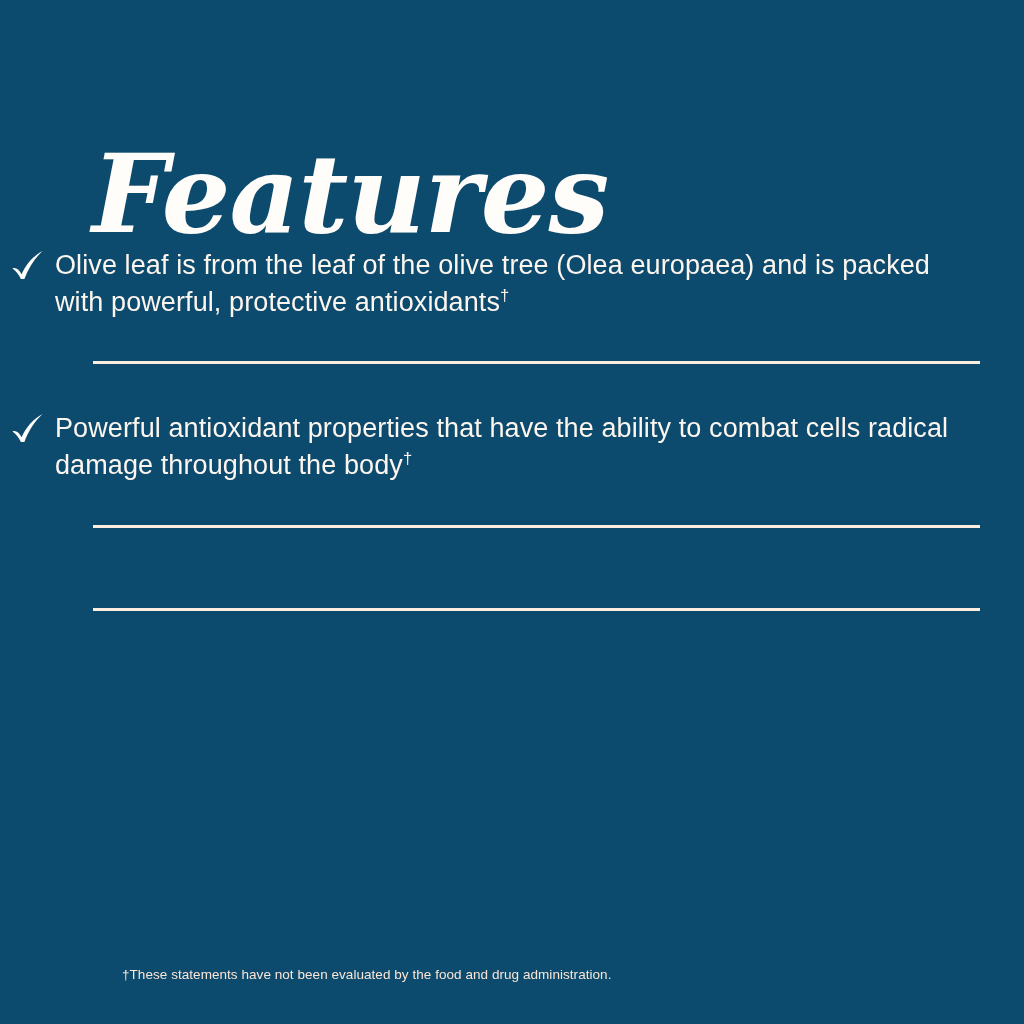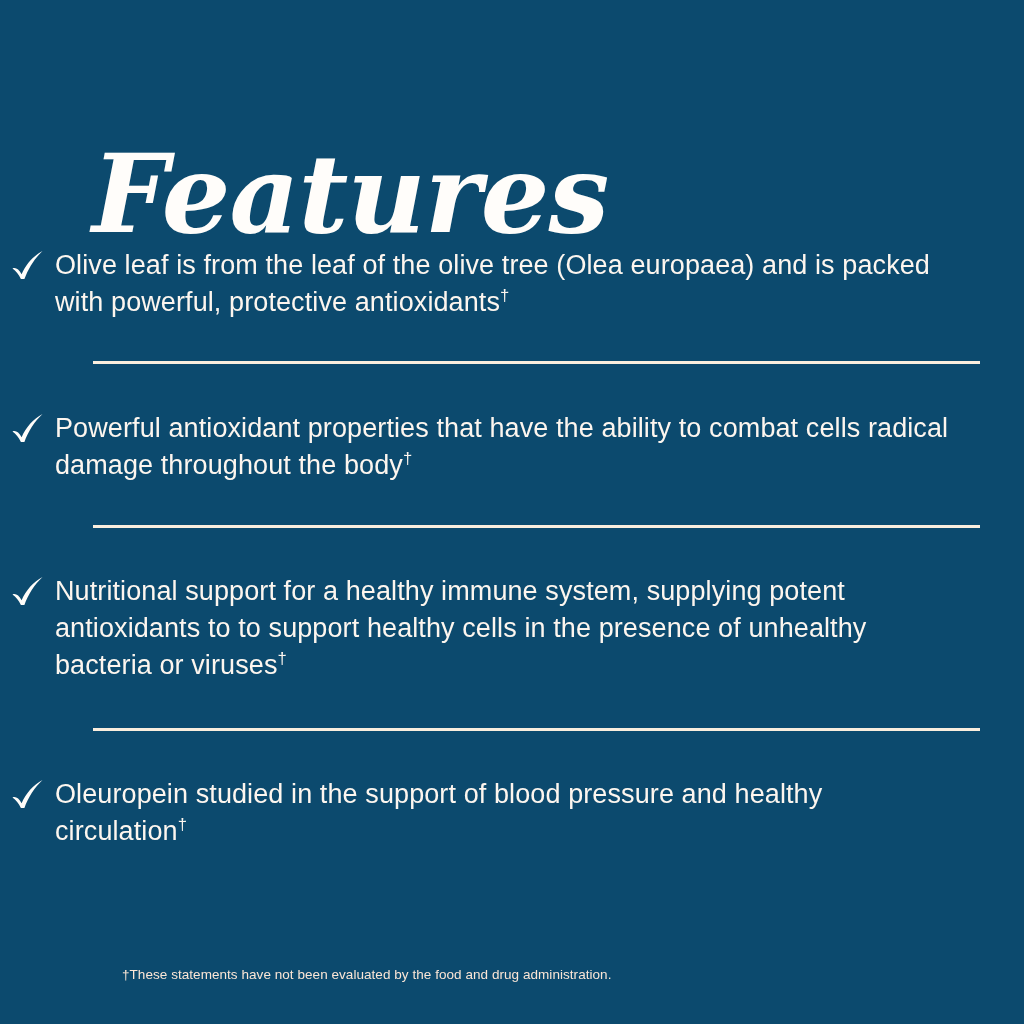--- a/index.html
+++ b/index.html
@@ -161,51 +161,27 @@
         </div>
       </div>
     </div>
 
     <div class="sp-after-2"></div>
     <div class="divider-wrap">
         <div class="divider" style="background: rgb(251, 238, 222);"></div>
       </div>
     <div class="sp-before-3"></div>
 
-    <div class="feature-block">
-      <div class="feature-row">
-        <div class="check-cell">
-          <svg class="check-icon" viewBox="0 0 34 34" aria-hidden="true">
-            <path d="M1.5 18.5 C4.5 17.0 7.8 19.2 10.6 24.2 C15.0 14.0 22.6 5.8 31.5 1.0 C23.6 8.4 17.2 18.6 13.4 29.0 L9.9 29.0 C7.8 24.4 4.9 20.8 1.5 18.5 Z" fill="#fffdfa"></path>
-          </svg>
-        </div>
-        <div class="feature-text" style="color: rgb(253, 246, 239);">
-          <span>Nutritional support for a healthy immune system, supplying potent antioxidants to to support healthy cells in the presence of unhealthy bacteria or viruses</span><sup>†</sup>
-        </div>
-      </div>
-    </div>
 
     <div class="sp-after-3"></div>
     <div class="divider-wrap">
         <div class="divider" style="background: rgb(251, 238, 222);"></div>
       </div>
     <div class="sp-before-4"></div>
 
-    <div class="feature-block">
-      <div class="feature-row">
-        <div class="check-cell">
-          <svg class="check-icon" viewBox="0 0 34 34" aria-hidden="true">
-            <path d="M1.5 18.5 C4.5 17.0 7.8 19.2 10.6 24.2 C15.0 14.0 22.6 5.8 31.5 1.0 C23.6 8.4 17.2 18.6 13.4 29.0 L9.9 29.0 C7.8 24.4 4.9 20.8 1.5 18.5 Z" fill="#fffdfa"></path>
-          </svg>
-        </div>
-        <div class="feature-text" style="color: rgb(253, 246, 239);">
-          <span>Oleuropein studied in the support of blood pressure and healthy circulation</span><sup>†</sup>
-        </div>
-      </div>
-    </div>
 
   </div>
 
   <div id="footnote" style="color: rgb(251, 230, 214); margin-left: 28px;">
     <div>†These statements have not been evaluated by the food and drug administration.</div>
   </div>
 
 </div>
 
 </body></html>

